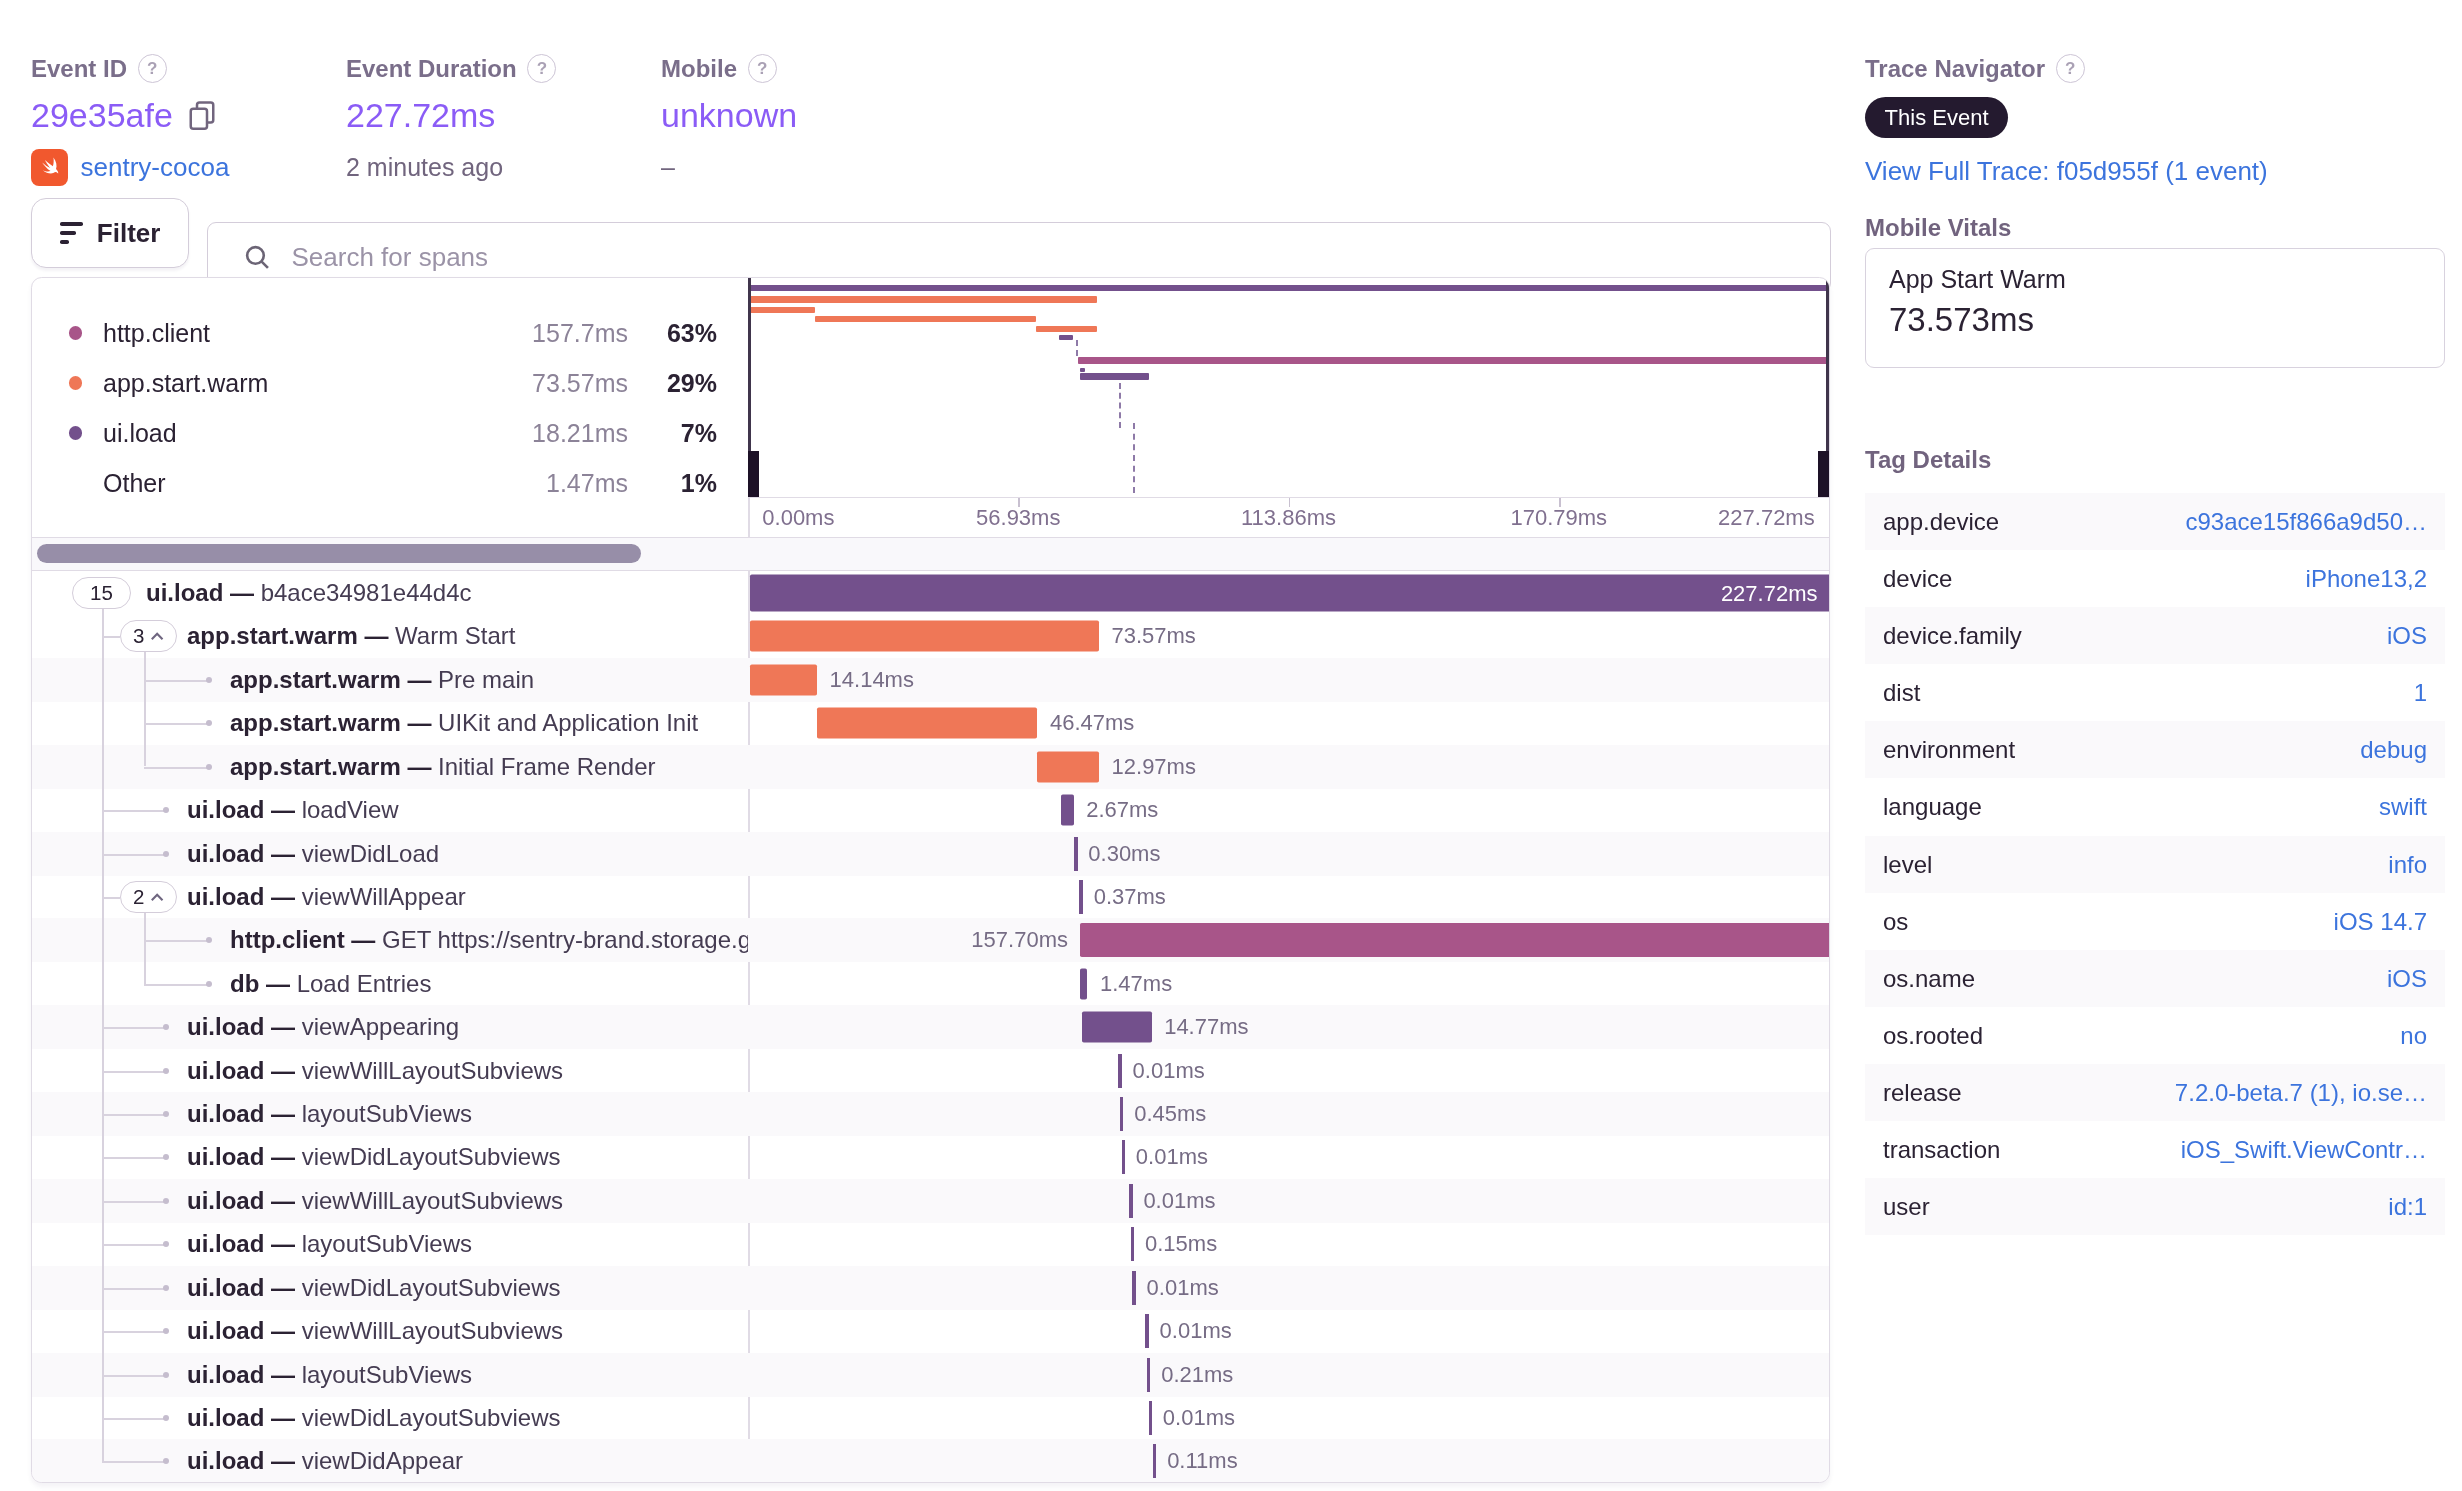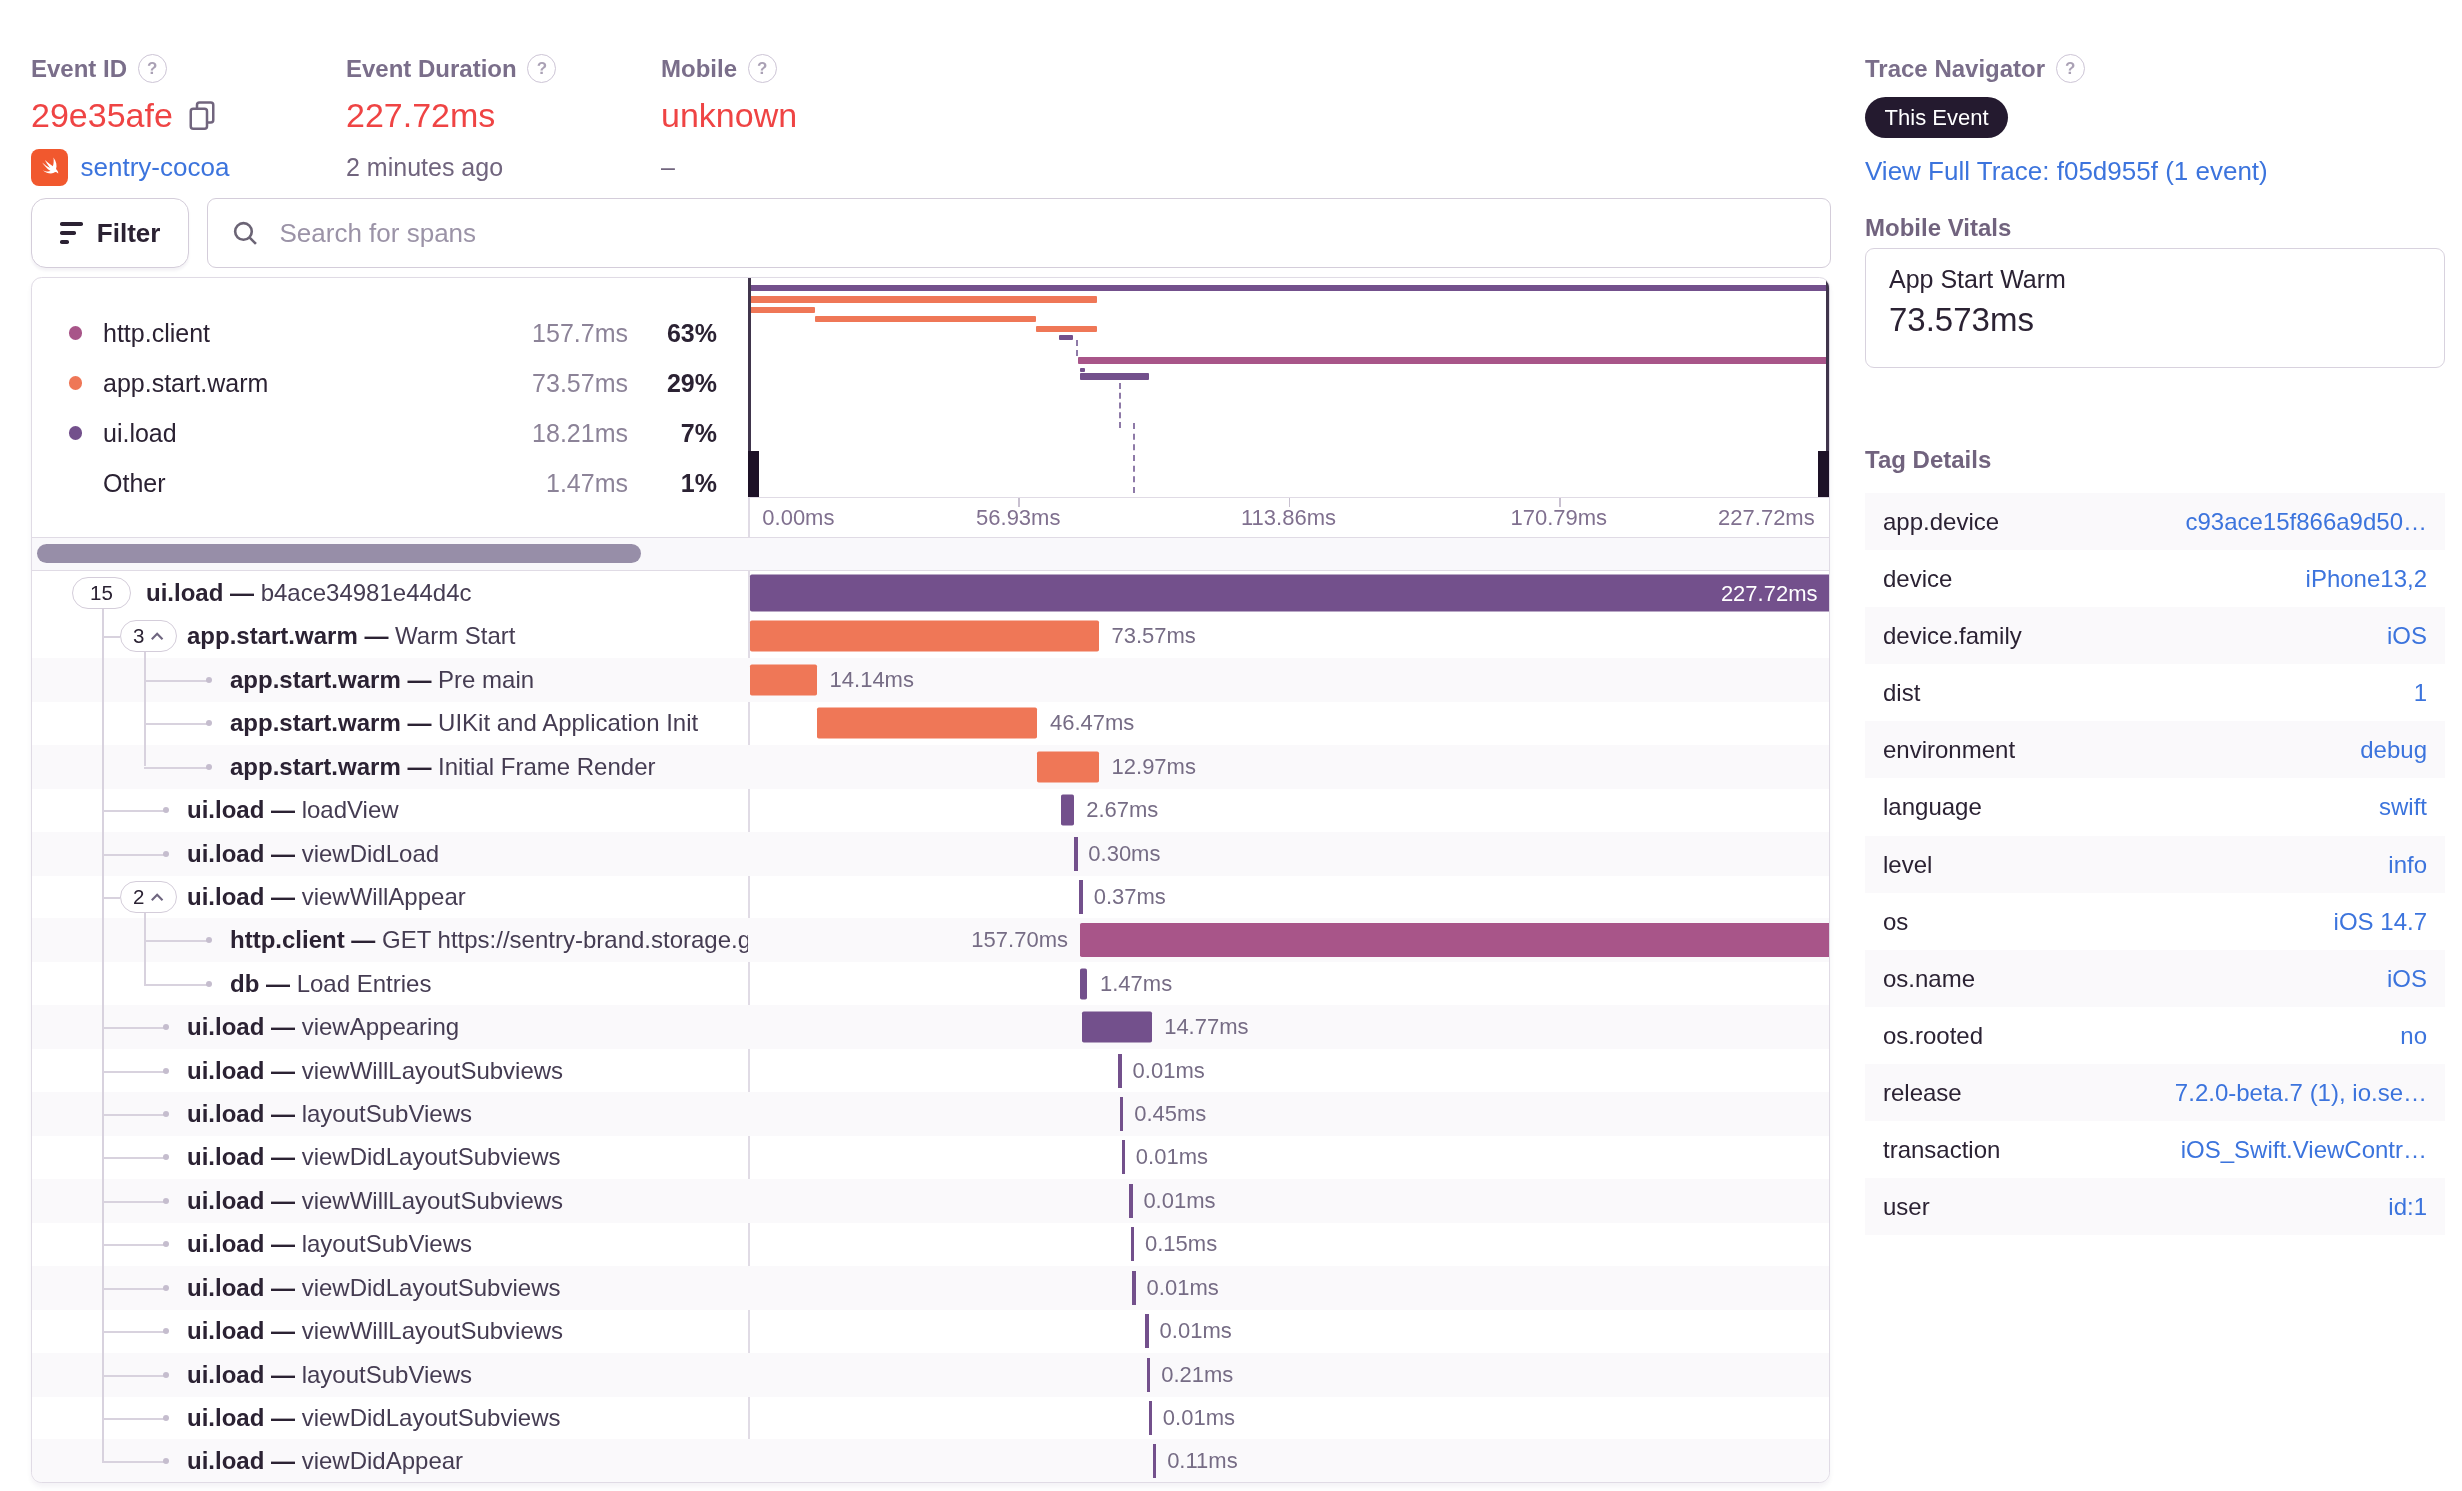--- a/index.html
+++ b/index.html
@@ -3,34 +3,34 @@
 <meta charset="utf-8">
 <style>
   html,body{margin:0;padding:0;background:#ffffff;font-family:"Liberation Sans",sans-serif;color:#2b2233;}
   .stage{position:relative;width:2462px;height:1492px;overflow:hidden;background:#fff;}
   .abs{position:absolute;}
 
   
   .meta-label{font-size:24px;font-weight:700;color:#7a6e8a;display:flex;align-items:center;gap:10.7px;margin-top:32px;}
   .qmark{width:27px;height:27px;border:1.8px solid #cdc5d6;border-radius:50%;color:#aaa1b5;
          font-size:17px;font-weight:700;display:inline-flex;align-items:center;justify-content:center;}
-  .meta-value{font-size:34px;font-weight:500;color:#ef4444;display:flex;align-items:center;gap:14.3px;}
+  .meta-value{font-size:34px;font-weight:500;color:#8b5cf6;display:flex;align-items:center;gap:14.3px;}
   .meta-sub{font-size:25px;color:#71657e;display:flex;align-items:center;gap:12.5px;}
   .link{color:#3c74dd;cursor:pointer;text-decoration:none;}
   .badge-pill{display:inline-flex;align-items:center;background:#241a2f;color:#fff;border-radius:21.4px;
               height:41px;padding:0 19.6px;font-size:22px;font-weight:500;}
 
   
   .filter-btn{display:flex;align-items:center;gap:14.3px;justify-content:center;width:158px;height:70px;
               background:#fff;border:1.8px solid #d4cdda;border-radius:15px;font-size:26px;font-weight:700;
               color:#2b2233;box-shadow:0 2.7px 2.7px rgba(45,0,85,.05);cursor:pointer;box-sizing:border-box;}
   .filter-icon{display:inline-flex;flex-direction:column;gap:5.4px;align-items:flex-start;}
   .filter-icon i{display:block;height:3.6px;background:#2b2233;border-radius:1.8px;}
   .search-box{display:flex;align-items:center;gap:18px;background:#fff;border:1.8px solid #d4cdda;
-              border-radius:9px;height:70px;box-sizing:border-box;padding:0 23px;}
+              border-radius:9px;height:70px;box-sizing:border-box;padding:0 35px;margin-top:24px;}
   .search-box input{border:none;outline:none;font-size:26px;flex:1;color:#2b2233;background:transparent;
                     font-family:"Liberation Sans",sans-serif;}
   .search-box input::placeholder{color:#9b93a7;}
 
   
   .panel{left:31px;top:277px;width:1799px;height:1206px;border:1.8px solid #e0dbe5;border-radius:10.7px;
          box-shadow:0 3.6px 5.4px rgba(45,0,85,.05);box-sizing:border-box;overflow:hidden;background:#fff;}
   .divider-v{position:absolute;left:716px;top:0;bottom:0;width:1.8px;background:#e0dbe5;}
 
   

